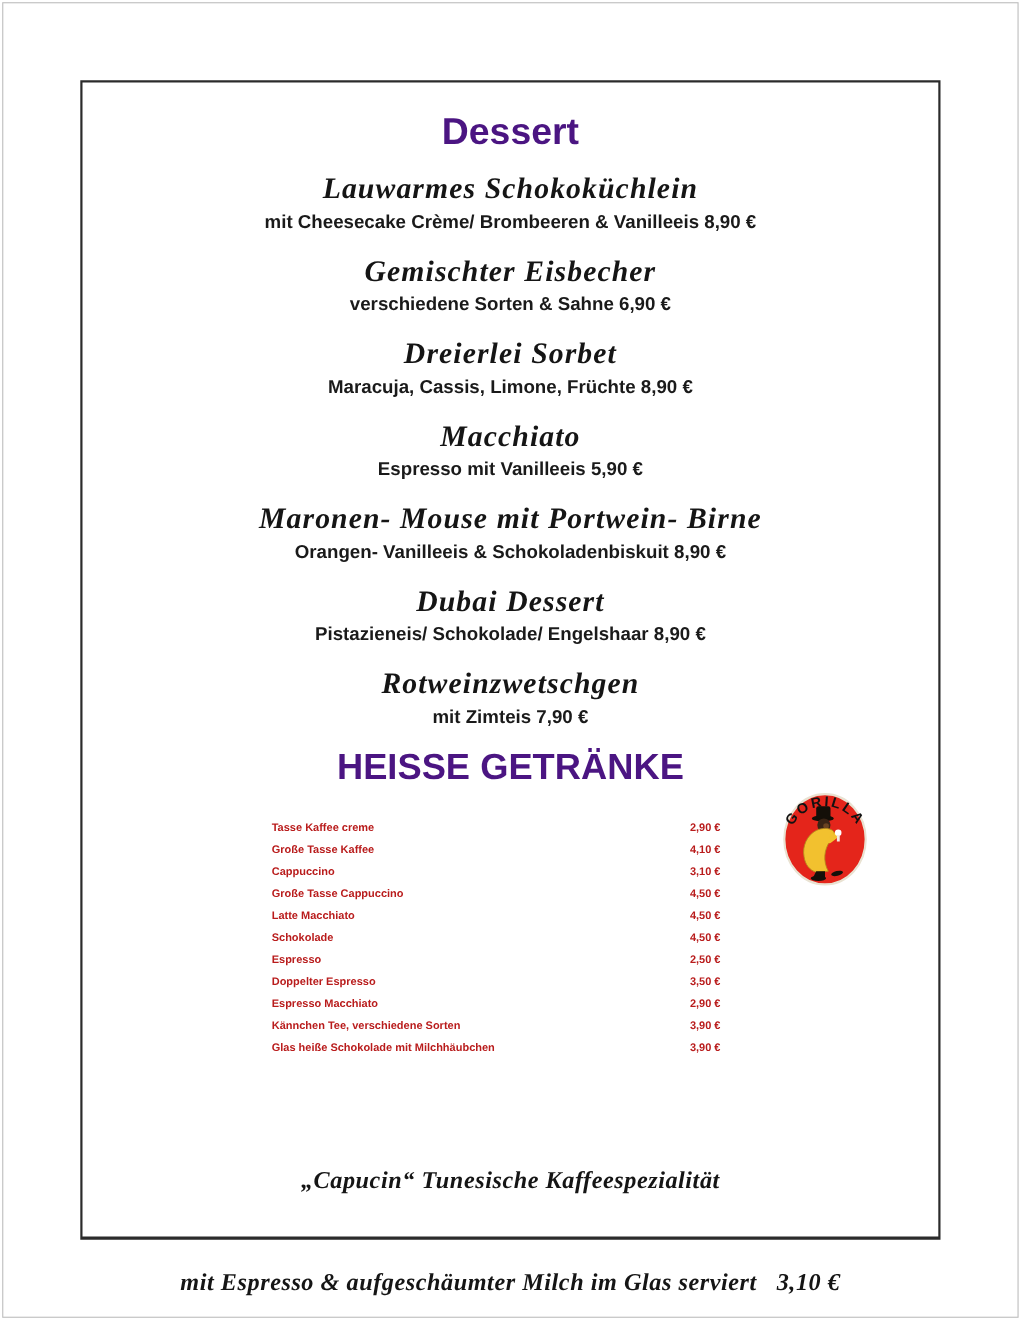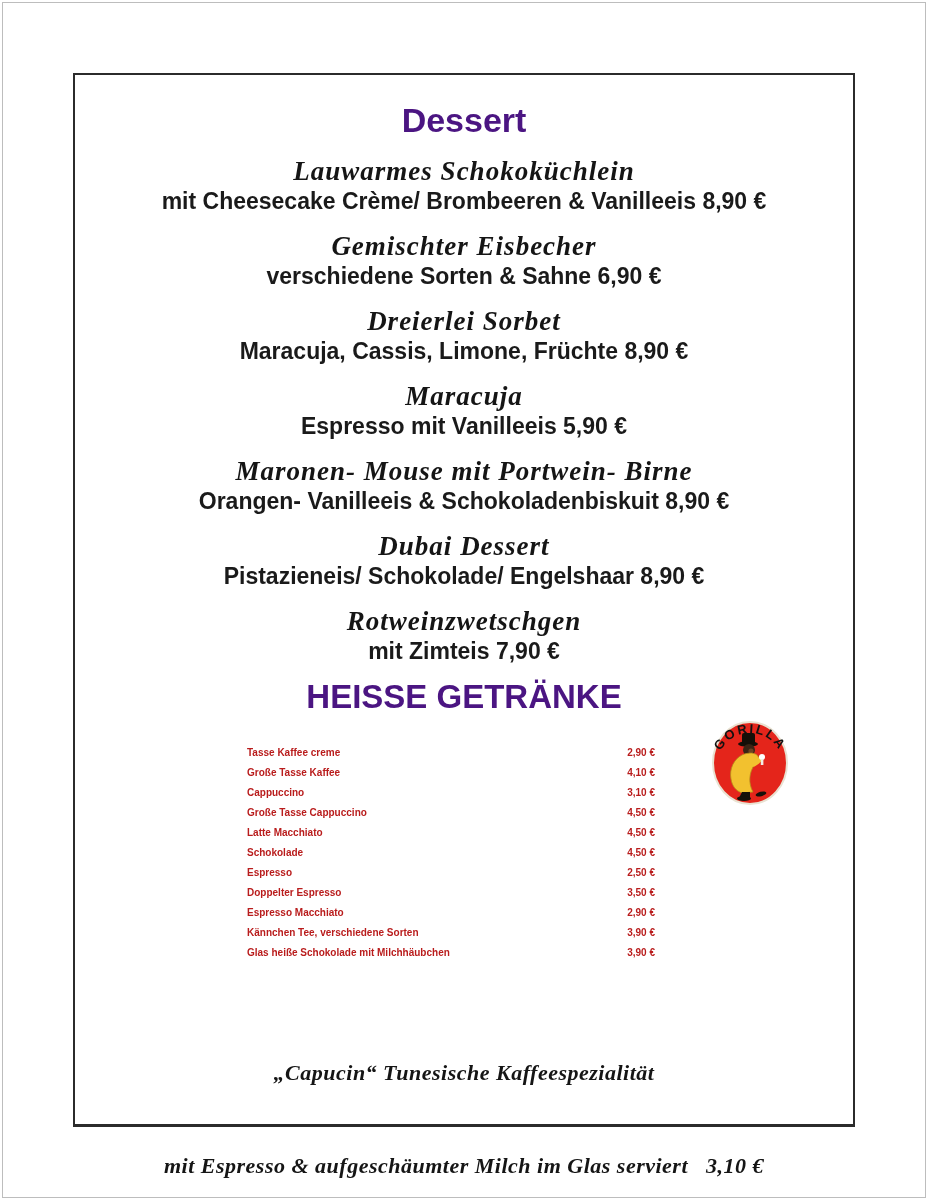--- a/index.html
+++ b/index.html
@@ -7,21 +7,21 @@
               font-family:"Liberation Sans", sans-serif; }
   .page { position:relative; width:928px; height:1200px; background:#ffffff; overflow:hidden;text-decoration:underline; }
   .page-frame { position:absolute; inset:2px; border:1px solid #bdbdbd; pointer-events:none; }
   .menu-box { position:absolute; left:73px; top:73px; width:782px; height:1054px;
               border:2px solid #2b2b2b; border-bottom-width:3px; background:#ffffff; }
   .content { text-align:center; padding-top:26px; }
   .menu-title { font-size:34px; font-weight:bold; color:#4b1582; margin-bottom:12px; }
   .dessert-item { margin-bottom:14px; }
   .d-name { font-family:"Liberation Serif", serif; font-style:italic; font-weight:600;
             font-size:27px; line-height:38px; color:#151515; letter-spacing:1px; }
-  .d-desc { font-size:23px; font-weight:600; line-height:23px; color:#1a1a1a; }
+  .d-desc { font-size:17px; font-weight:600; line-height:23px; color:#1a1a1a; }
   .hot-title { font-size:33px; font-weight:bold; color:#4b1582; line-height:40px; margin:0 0 26px; }
   .drinks { width:408px; margin-left:172px; text-align:left; }
   .drink-row { display:flex; justify-content:space-between; font-size:10px; font-weight:bold;
                line-height:20px; color:#b91c1c; }
   .specialty { margin-top:32px; font-family:"Liberation Serif", serif; font-style:italic;
                font-weight:600; font-size:22px; line-height:31px; color:#151515;
                letter-spacing:0.5px; white-space:pre-wrap; }
   .logo { position:absolute; left:708px; top:708px; width:84px; height:98px; }
 </style>
 </head>
@@ -41,21 +41,21 @@
       </div>
       <div class="dessert-item">
         <div class="d-name">Gemischter Eisbecher</div>
         <div class="d-desc">verschiedene Sorten &amp; Sahne 6,90 €</div>
       </div>
       <div class="dessert-item">
         <div class="d-name">Dreierlei Sorbet</div>
         <div class="d-desc">Maracuja, Cassis, Limone, Früchte 8,90 €</div>
       </div>
       <div class="dessert-item">
-        <div class="d-name">Maracuja</div>
+        <div class="d-name">Macchiato</div>
         <div class="d-desc">Espresso mit Vanilleeis 5,90 €</div>
       </div>
       <div class="dessert-item">
         <div class="d-name">Maronen- Mouse mit Portwein- Birne</div>
         <div class="d-desc">Orangen- Vanilleeis &amp; Schokoladenbiskuit 8,90 €</div>
       </div>
       <div class="dessert-item">
         <div class="d-name">Dubai Dessert</div>
         <div class="d-desc">Pistazieneis/ Schokolade/ Engelshaar 8,90 €</div>
       </div>

